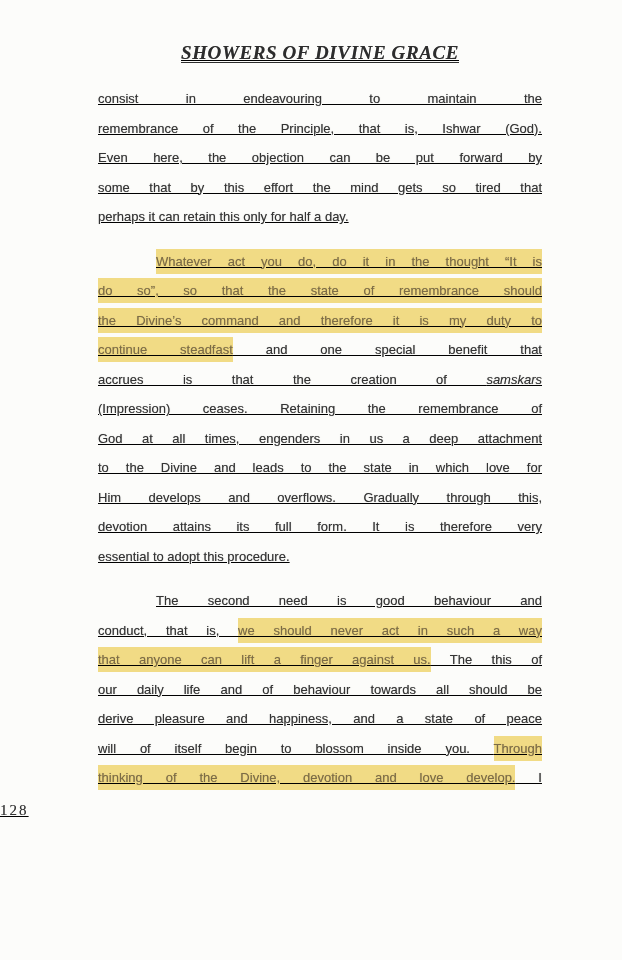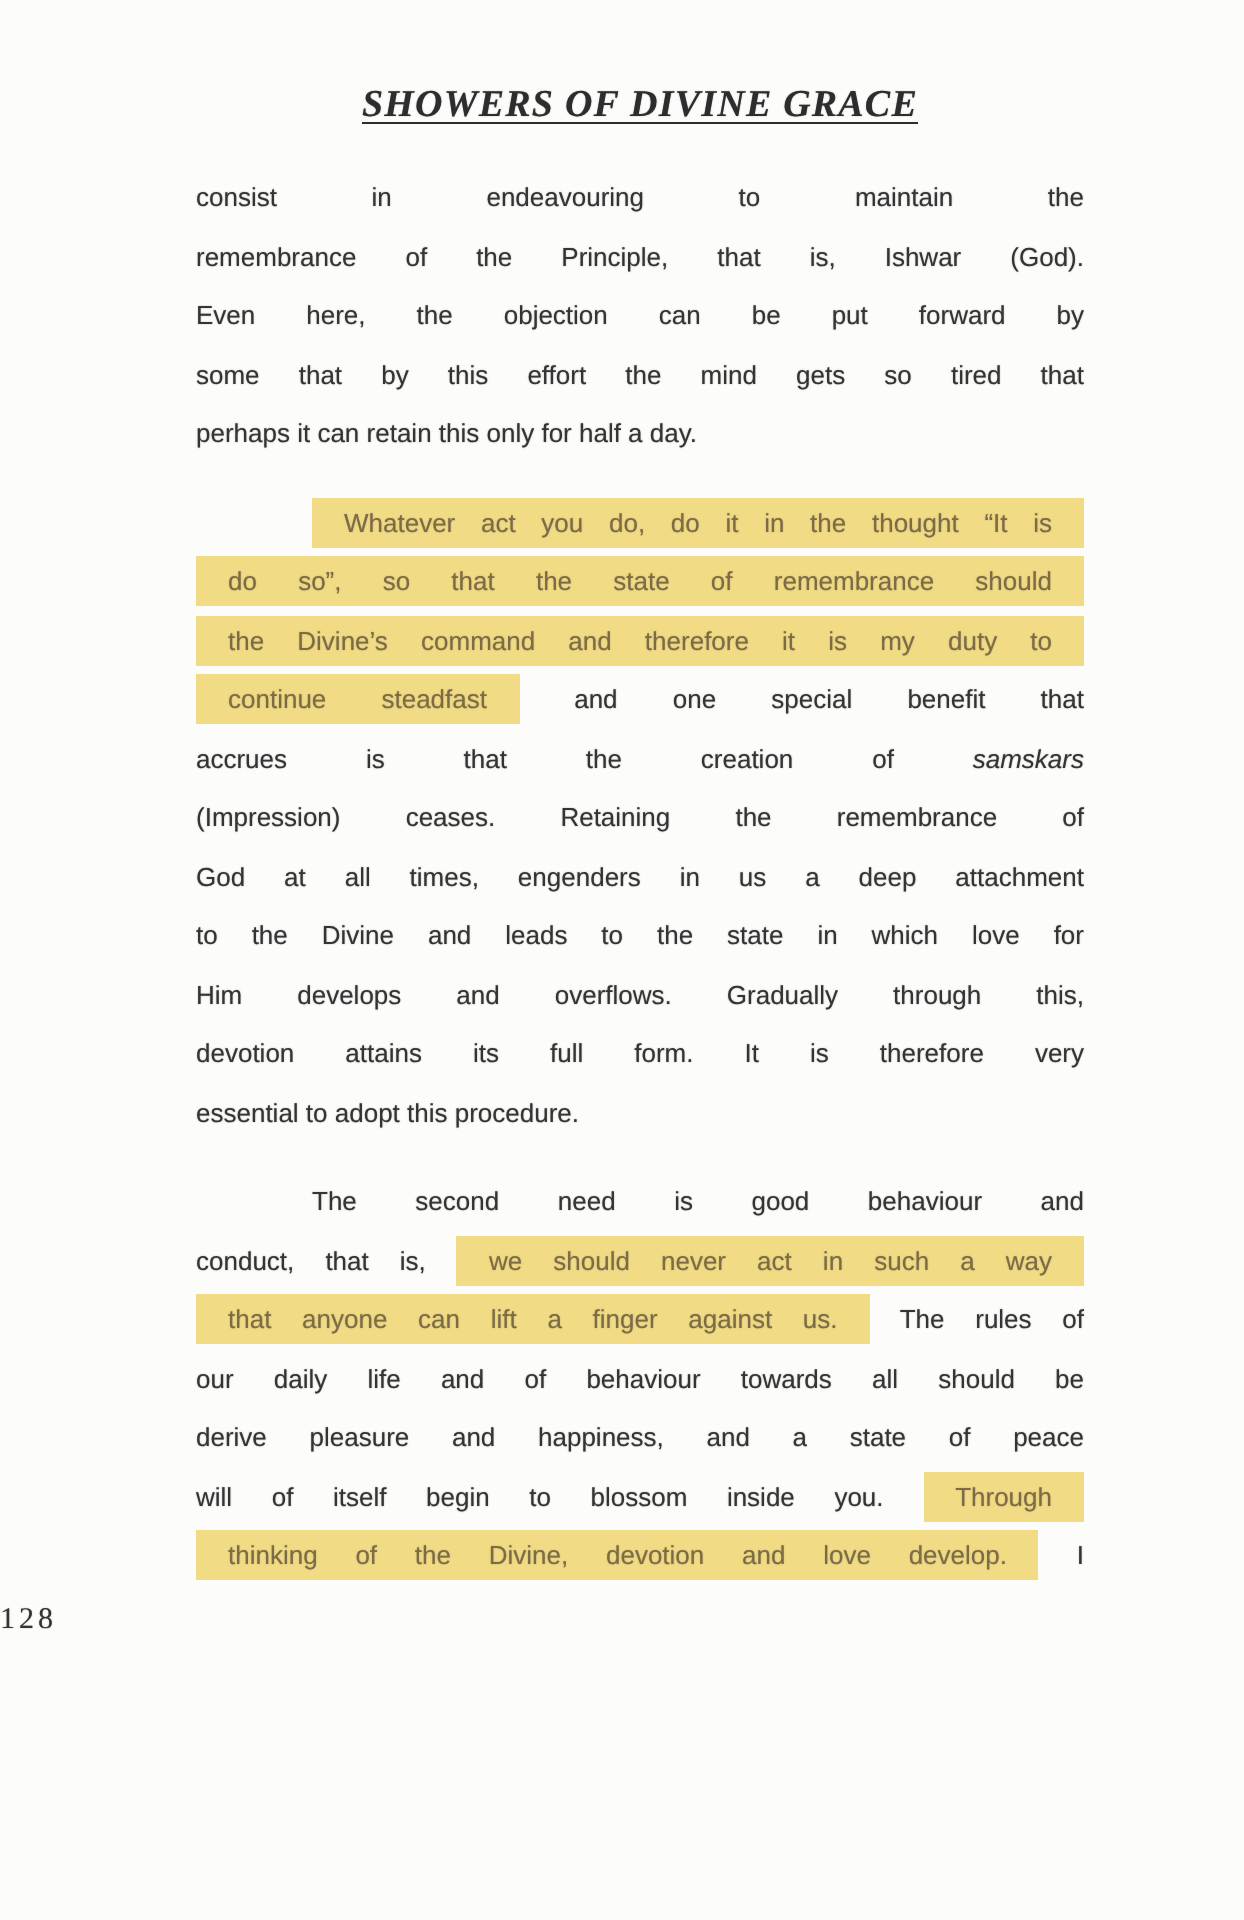--- a/index.html
+++ b/index.html
@@ -4,20 +4,21 @@
 <style>
   html, body { margin: 0; padding: 0; }
   .page {
     position: relative;
     width: 622px;
     height: 960px;
     background: var(--bg, #fcfcfa);
     font-family: "Liberation Sans", sans-serif;
     overflow: hidden;
     box-sizing: border-box;
+    text-decoration: underline;
   }
   .title {
     margin: 42px 80px 0 98px;
     text-align: center;
     font-family: "Liberation Serif", serif;
     font-style: italic;
     font-weight: bold;
     font-size: 19px;
     letter-spacing: 0.6px;
     color: var(--title-color, #2d2d2d);
@@ -39,21 +40,21 @@
     text-align: justify;
     text-align-last: justify;
     height: 29.5px;
     white-space: normal;
   }
   .line.last { text-align-last: left; }
   .line.indent { padding-left: 58px; }
   mark {
     background: var(--highlight, #f1db85);
     color: var(--highlight-text, #7c6c46);
-    padding: 5px 16px;
+    padding: 5px 0;
     text-shadow: 0 0 0.7px rgba(124,108,70,0.55);
   }
   em { font-style: italic; }
   .pageno {
     margin-top: 9px;
     text-align: left;
     font-family: "Liberation Serif", serif;
     font-size: 15px;
     letter-spacing: 2px;
     color: var(--body-text, #343434);
@@ -82,21 +83,21 @@
         <div class="line"><span>(Impression) ceases. Retaining the remembrance of</span></div>
         <div class="line"><span>God at all times, engenders in us a deep attachment</span></div>
         <div class="line"><span>to the Divine and leads to the state in which love for</span></div>
         <div class="line"><span>Him develops and overflows. Gradually through this,</span></div>
         <div class="line"><span>devotion attains its full form. It is therefore very</span></div>
         <div class="line last"><span>essential to adopt this procedure.</span></div>
       </div>
       <div class="para">
         <div class="line indent"><span>The second need is good behaviour and</span></div>
         <div class="line"><span>conduct, that is, </span><mark>we should never act in such a way</mark></div>
-        <div class="line"><mark>that anyone can lift a finger against us.</mark><span> The rules of</span></div>
+        <div class="line"><mark>that anyone can lift a finger against us.</mark><span> The this of</span></div>
         <div class="line"><span>our daily life and of behaviour towards all should be</span></div>
         <div class="line"><span>derive pleasure and happiness, and a state of peace</span></div>
         <div class="line"><span>will of itself begin to blossom inside you. </span><mark>Through</mark></div>
         <div class="line"><mark>thinking of the Divine, devotion and love develop.</mark><span> I</span></div>
       </div>
     </div>
   <div class="pageno">128</div>
 </div>
 
 </body></html>

